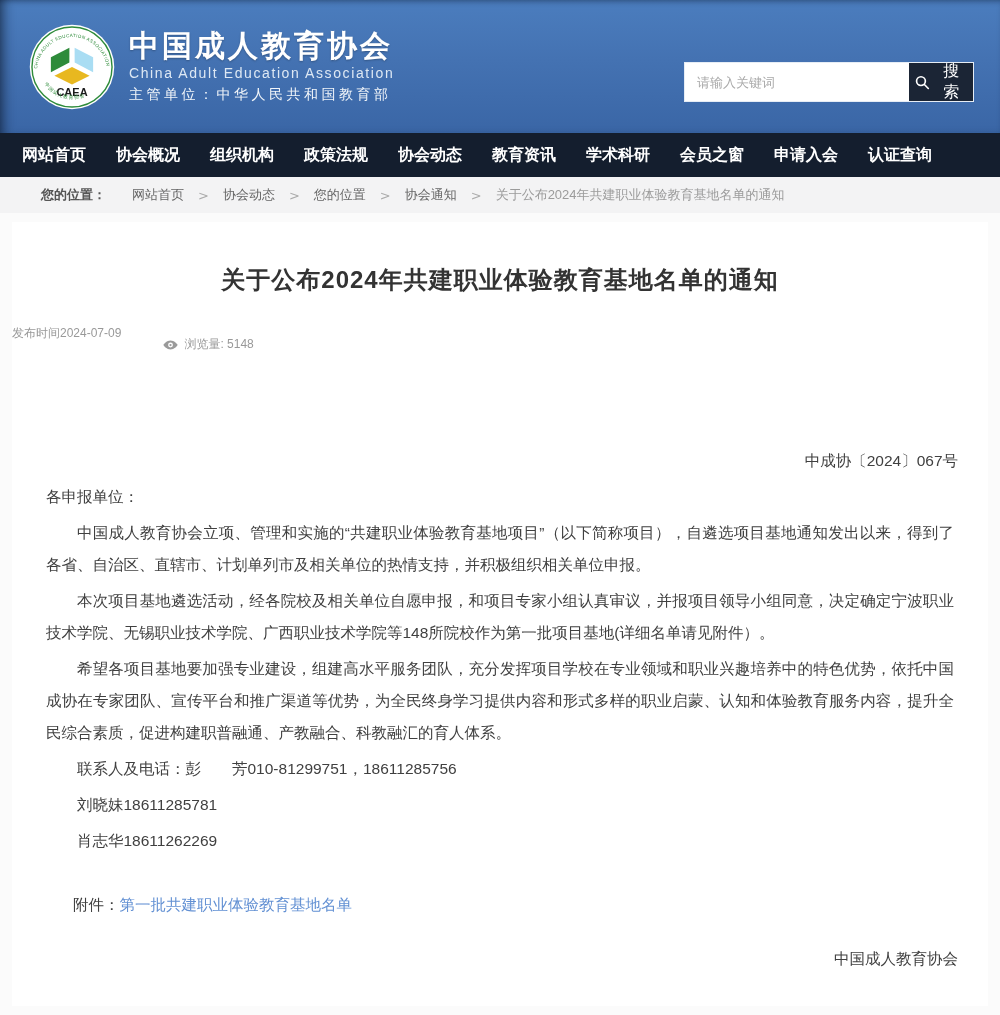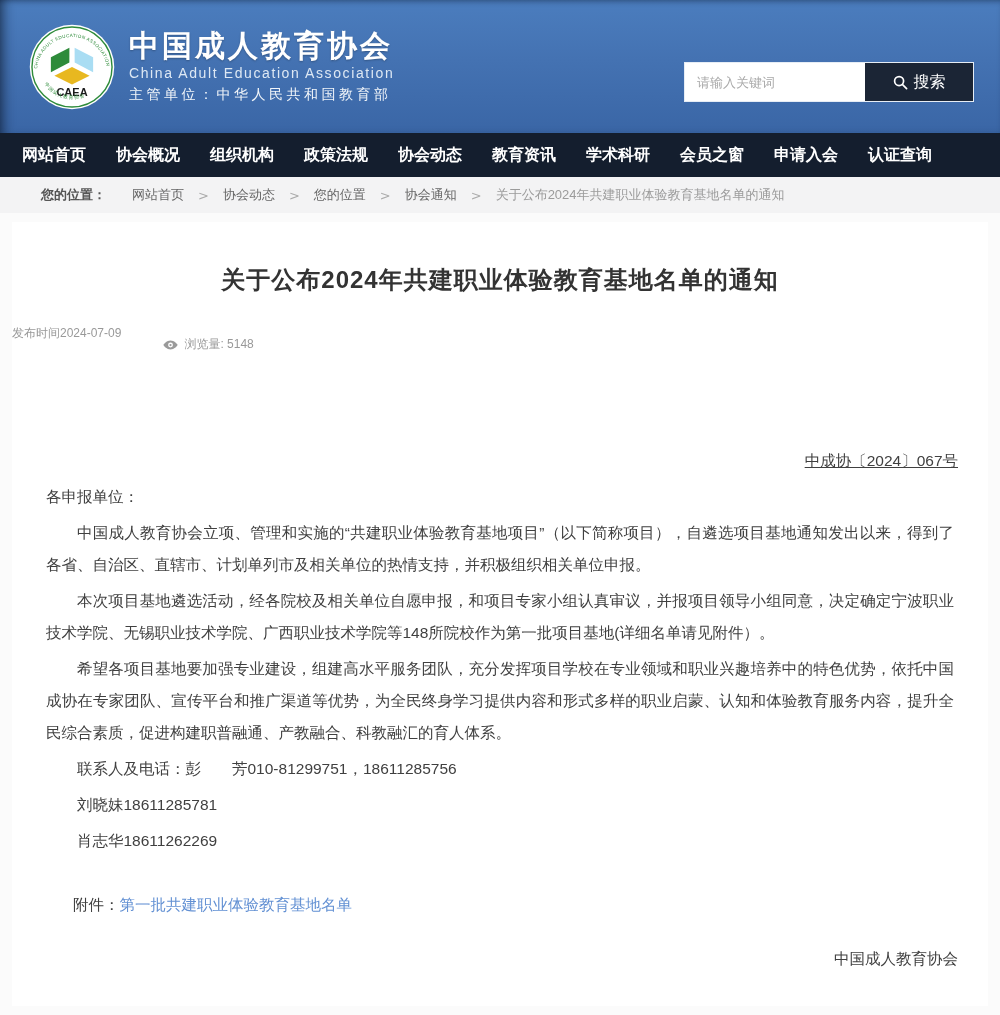--- a/index.html
+++ b/index.html
@@ -31,21 +31,21 @@
     width:290px; height:40px;
     display:flex; background:#fff; border:1px solid #e6edf5;
   }
   .search-input {
     flex:1; min-width:0; border:none; outline:none;
     padding:0 12px; font-size:13px; color:#333;
     font-family:inherit;
   }
   .search-input::placeholder { color:#a9a9a9; }
   .search-btn {
-    width:108px; border:none; background:#1b2535; color:#fff;
+    width:64px; border:none; background:#1b2535; color:#fff;
     font-size:16px; font-family:inherit; cursor:pointer;
     display:flex; align-items:center; justify-content:center; gap:6px;
   }
 
   
   .nav {
     height:44px; background:#141e2e;
     display:flex; align-items:center;
     padding-left:22px; gap:30px;
   }
@@ -78,21 +78,21 @@
     margin-top:17px; display:flex; justify-content:flex-start; align-items:center;
     font-size:12px; color:#999;
   }
   .meta-views { display:flex; align-items:center; gap:6px; margin-left:42px;margin-top:23px; }
 
   .article-body {
     margin-top:92px; padding:0 30px;
     font-size:15.5px; line-height:32px; color:#404040;
     text-align:justify;
   }
-  .doc-number { text-align:right;text-decoration:underline; }
+  .doc-number { text-align:right; }
   .para, .salutation, .contact-line { margin:4px; }
   .para, .contact-line, .attachment-line { text-indent:2em; }
   .attachment-line { margin-top:32px; }
   .attachment-link { color:#6290d3; text-decoration:none; cursor:pointer; }
   .signature-block { text-align:right; margin-top:22px; }
   .signature-block div { line-height:32px; }
 </style>
 </head>
 <body>
 

